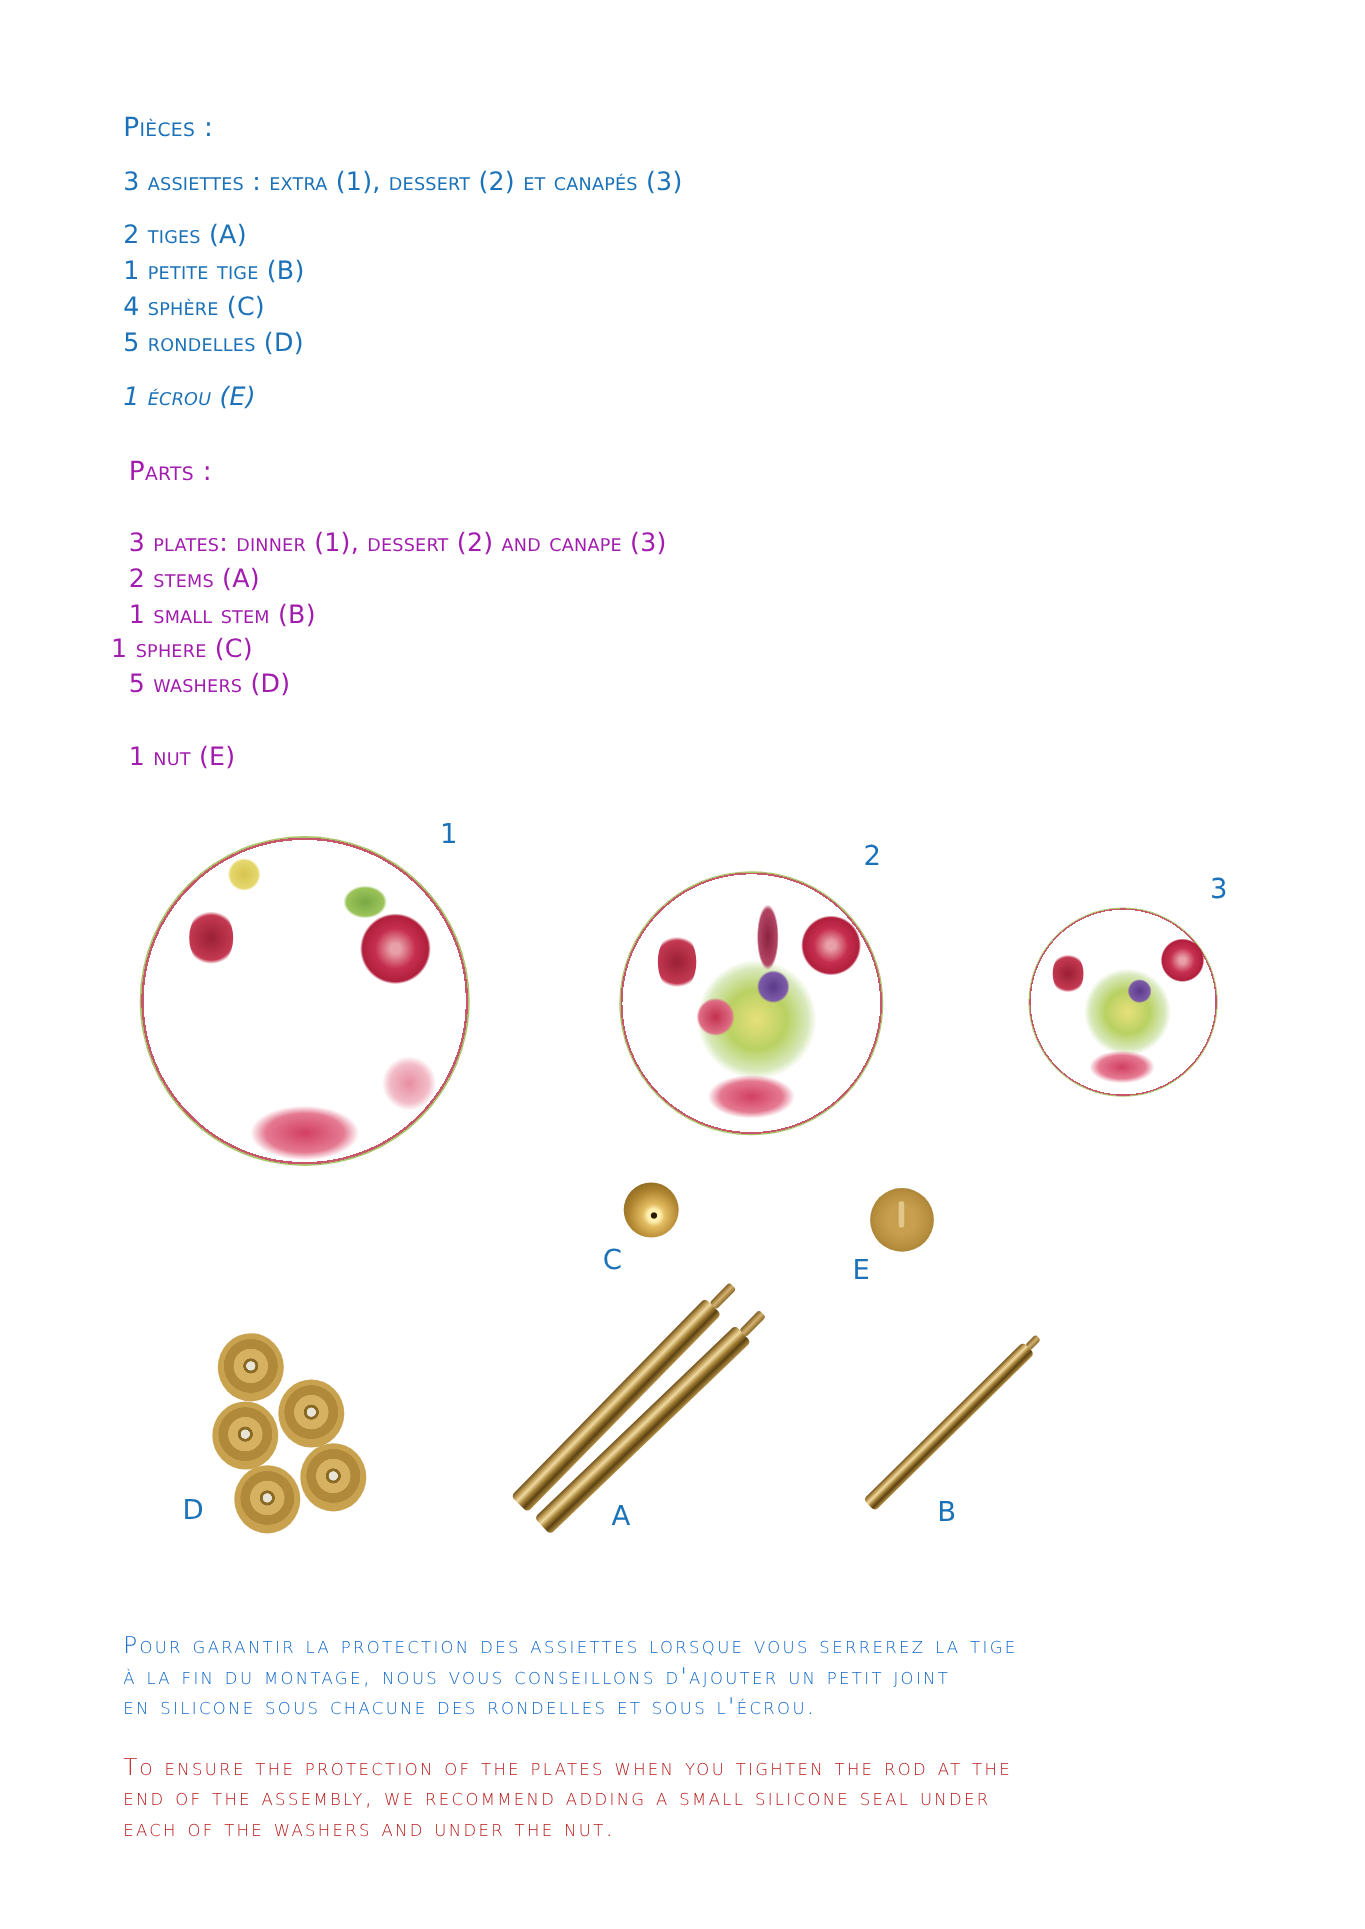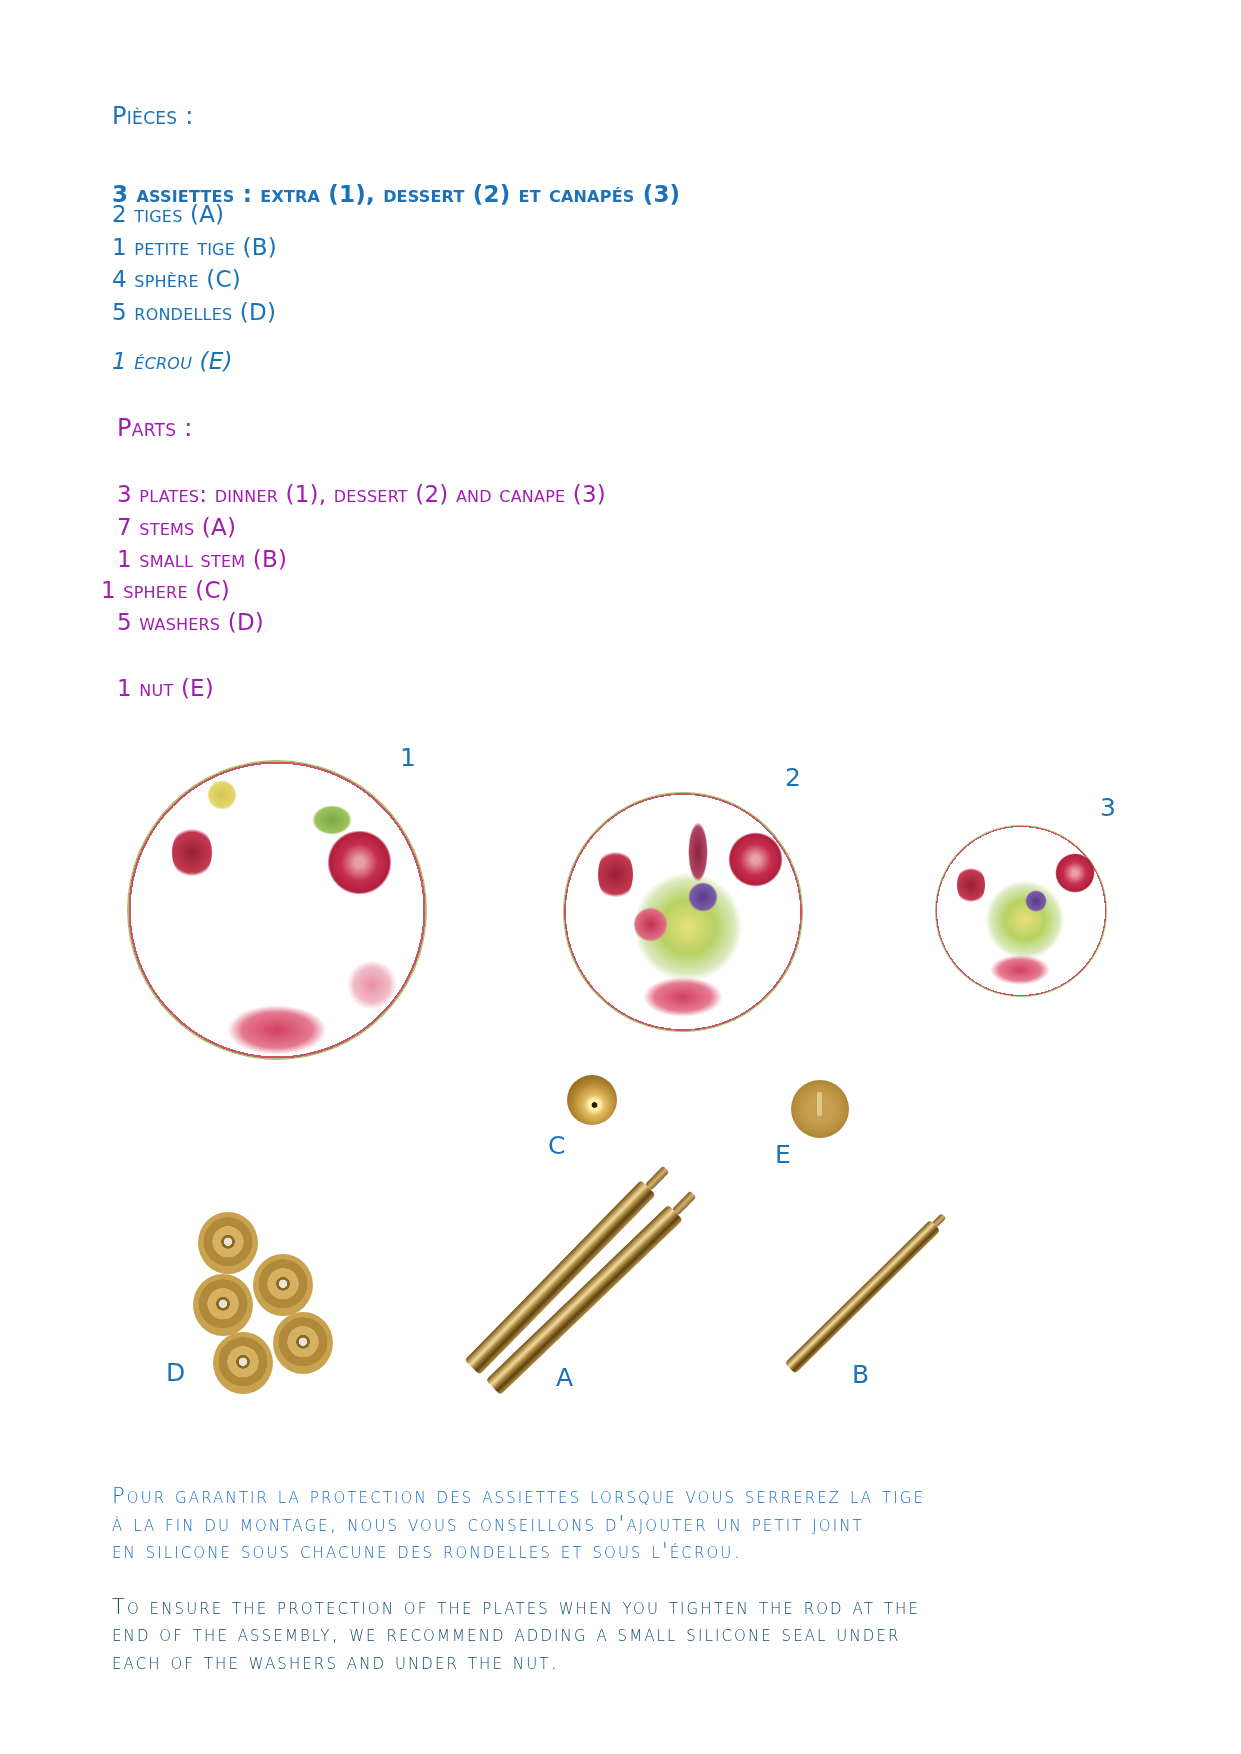--- a/index.html
+++ b/index.html
@@ -8,21 +8,21 @@
   .sc { font-variant: small-caps; white-space: pre; }
 
   .fr { color: #1b72b9; }
   .en { color: #a21caf; }
 
   .heading { font-size: 24px; line-height: 24px; font-weight: 500; letter-spacing: 0.3px; }
   .list-line { font-size: 23px; line-height: 24px; letter-spacing: 0.2px; }
 
   .note { font-size: 21px; line-height: 27.5px; letter-spacing: 2.1px; font-weight: 300; }
   .note.fr { color: #1369c9; }
-  .note.en { color: #0c4a6e; }
+  .note.en { color: #b91c1c; }
 
   .label { font-size: 25px; line-height: 25px; color: #1b72b9; font-family: "DejaVu Sans", sans-serif; }
 
   
   .plate { position: absolute; border-radius: 50%; box-sizing: border-box; }
   .plate .rim { position: absolute; inset: 0; border-radius: 50%;
      background:
        radial-gradient(circle, transparent 0 69%, #c8566a 69% 70%, #a9c46a 70% 72%, #f2efe7 72% 74%, #7a9bd0 74% 92%, #d6e2a0 92% 94%, #c24c63 94% 95.5%, #f4f1ee 95.5% 100%);
   }
   .flower { position: absolute; border-radius: 50%; }
@@ -34,32 +34,32 @@
   .rod { position: absolute; transform-origin: 0 50%; border-radius: 4px;
     background: linear-gradient(to bottom, #6e5019 0%, #c4a15b 20%, #efd9a0 35%, #a58136 55%, #5c4212 75%, #b38f45 100%); }
   .pin { position: absolute; transform-origin: 0 50%; border-radius: 3px;
     background: linear-gradient(to bottom, #7a5a1c, #d3b070, #8a6828); }
 </style>
 </head>
 <body>
 
 <div>
   <div class="abs sc heading fr" style="left:112px; top:104px;text-align:right;">Pièces :</div>
-  <div class="abs sc list-line fr" style="left:112px; top:182px;font-weight:bold;">3 assiettes : extra (1), dessert (2) et canapés (3)</div>
+  <div class="abs sc list-line fr" style="left:112px; top:154px;">3 assiettes : extra (1), dessert (2) et canapés (3)</div>
   <div class="abs sc list-line fr" style="left:112px; top:202px;">2 tiges (A)</div>
   <div class="abs sc list-line fr" style="left:112px; top:235px;">1 petite tige (B)</div>
   <div class="abs sc list-line fr" style="left:112px; top:267px;">4 sphère (C)</div>
   <div class="abs sc list-line fr" style="left:112px; top:300px;">5 rondelles (D)</div>
   <div class="abs sc list-line fr" style="left:112px; top:349px;font-style:italic;">1 écrou (E)</div>
 </div>
 
 <div>
   <div class="abs sc heading en" style="left:117px; top:416px;">Parts :</div>
   <div class="abs sc list-line en" style="left:117px; top:482px;">3 plates: dinner (1), dessert (2) and canape (3)</div>
-  <div class="abs sc list-line en" style="left:117px; top:515px;">7 stems (A)</div>
+  <div class="abs sc list-line en" style="left:117px; top:515px;">2 stems (A)</div>
   <div class="abs sc list-line en" style="left:117px; top:547px;">1 small stem (B)</div>
   <div class="abs sc list-line en" style="left:101px; top:578px;">1 sphere (C)</div>
   <div class="abs sc list-line en" style="left:117px; top:610px;">5 washers (D)</div>
   <div class="abs sc list-line en" style="left:117px; top:676px;">1 nut (E)</div>
 </div>
 
 <div>
 
   <div class="plate" style="left:127px; top:760px; width:300px; height:300px;">
     <div class="rim"></div>

